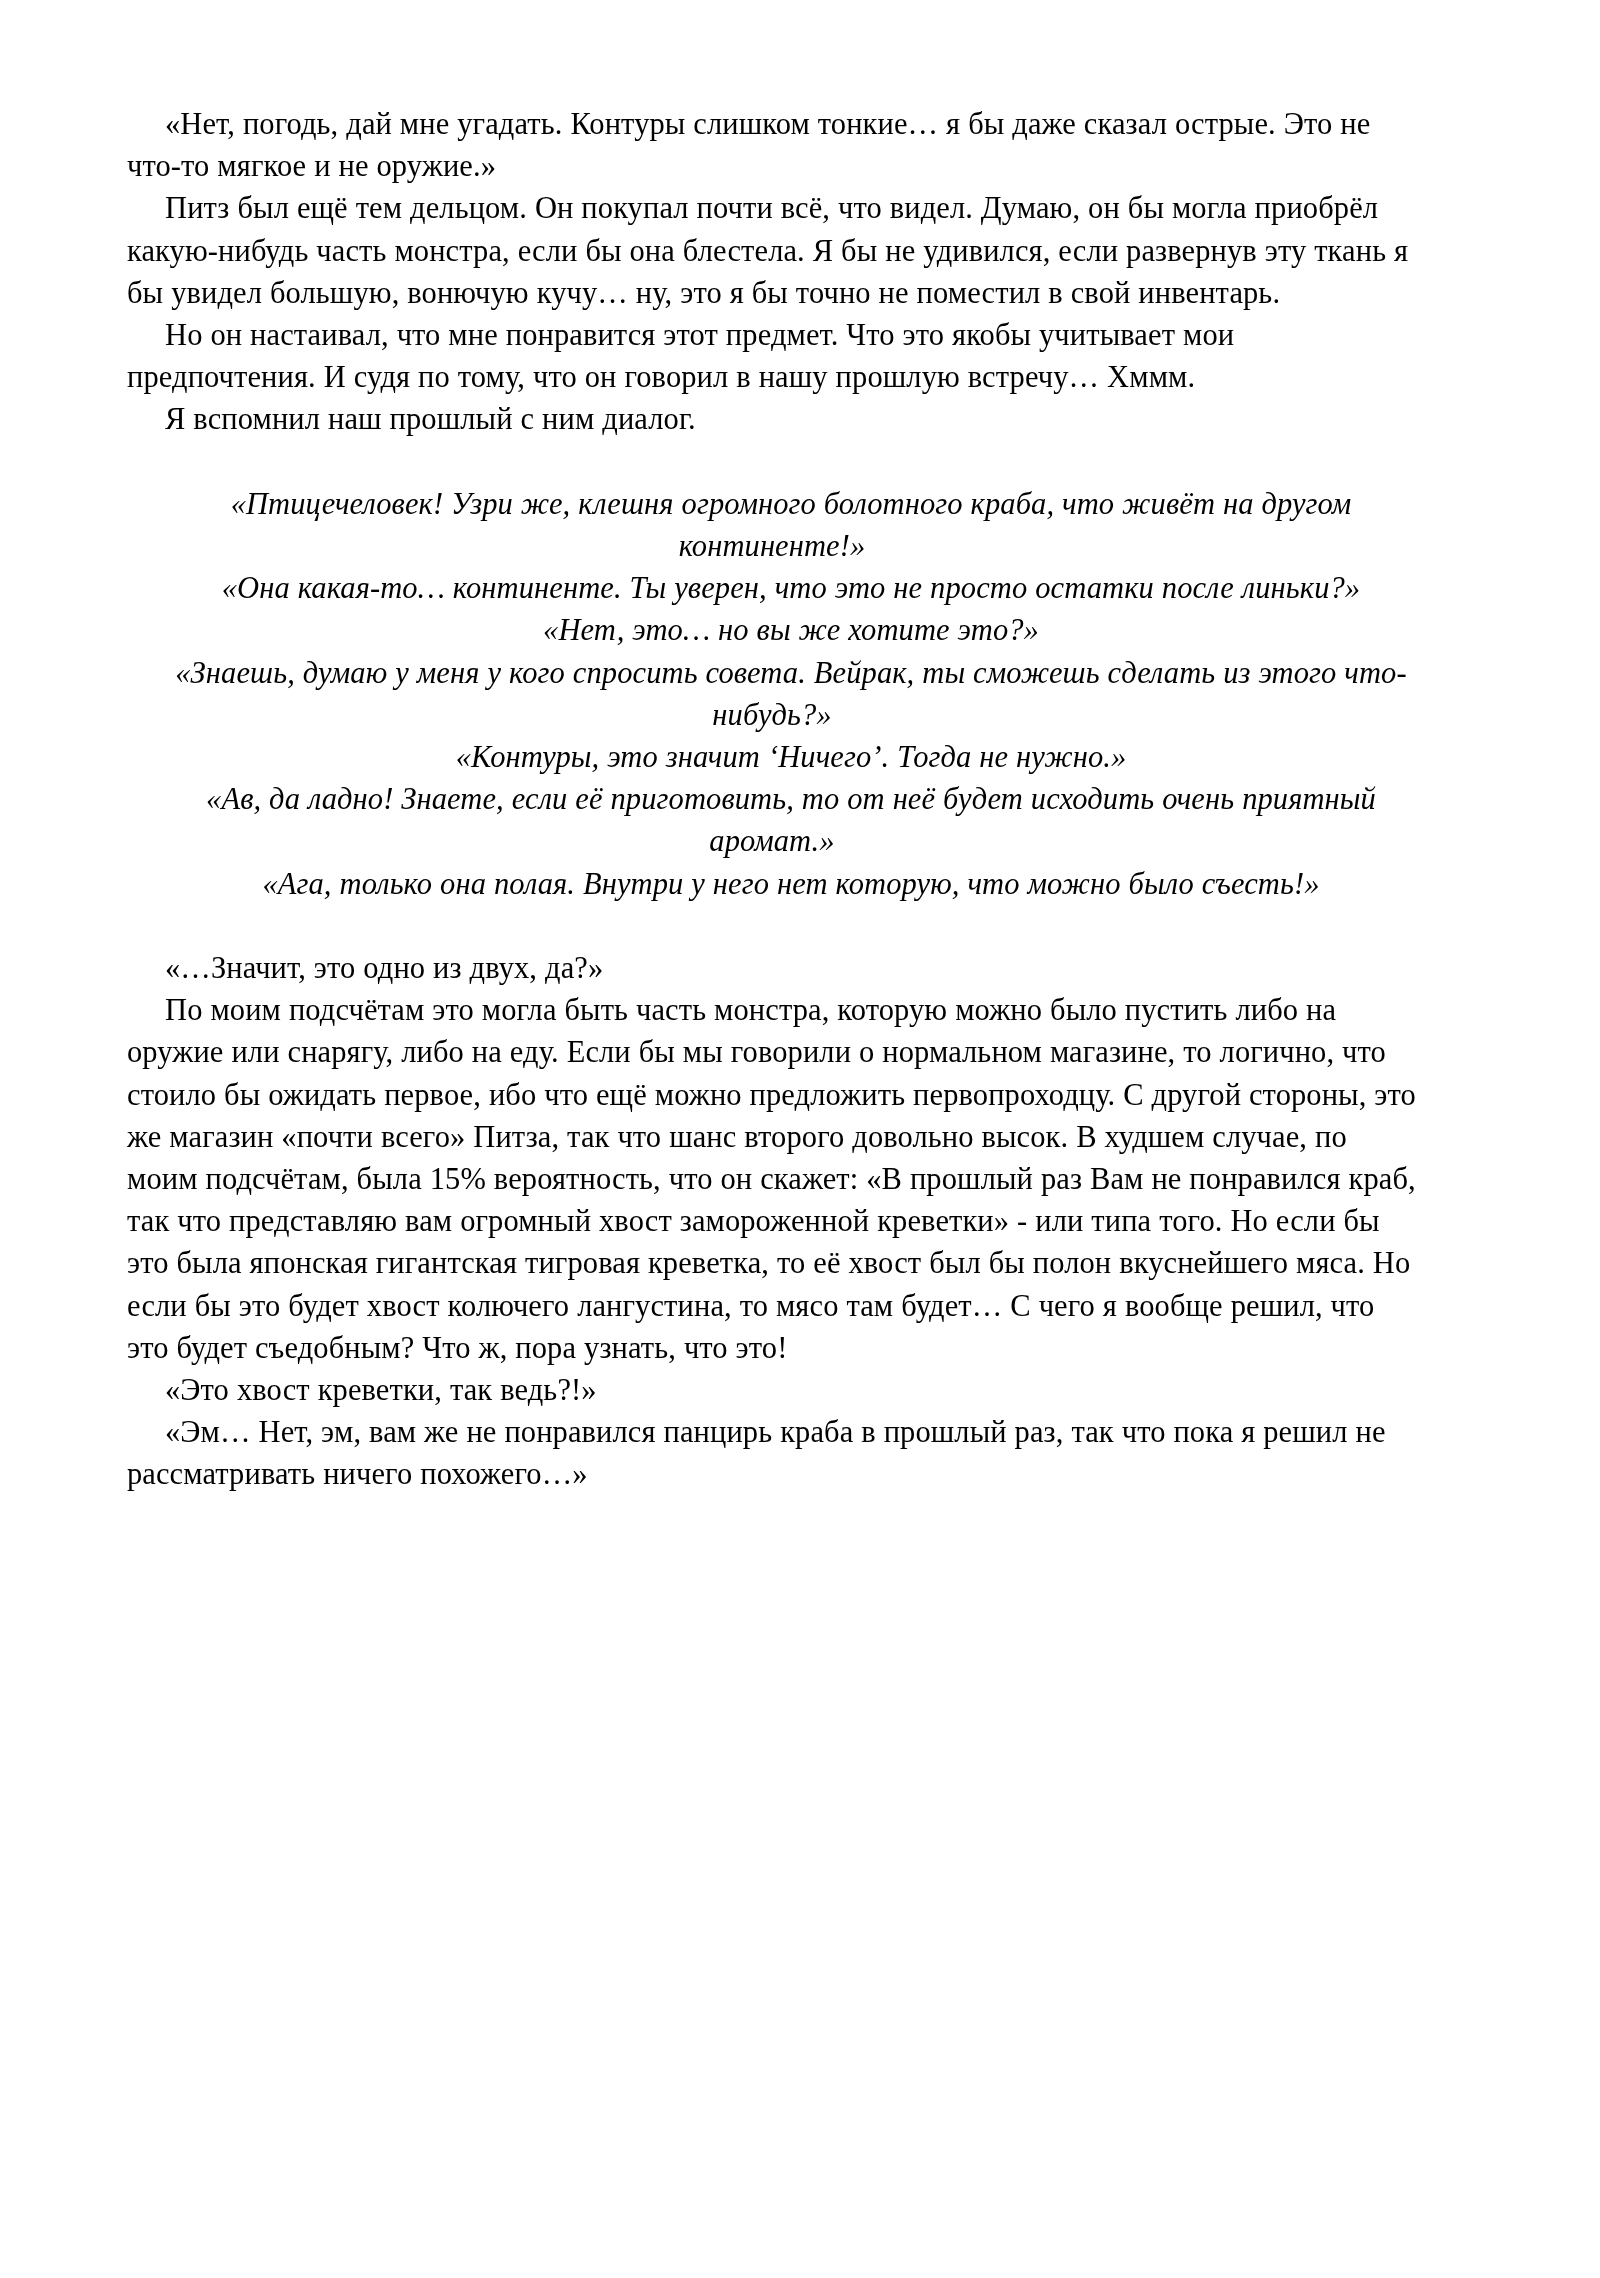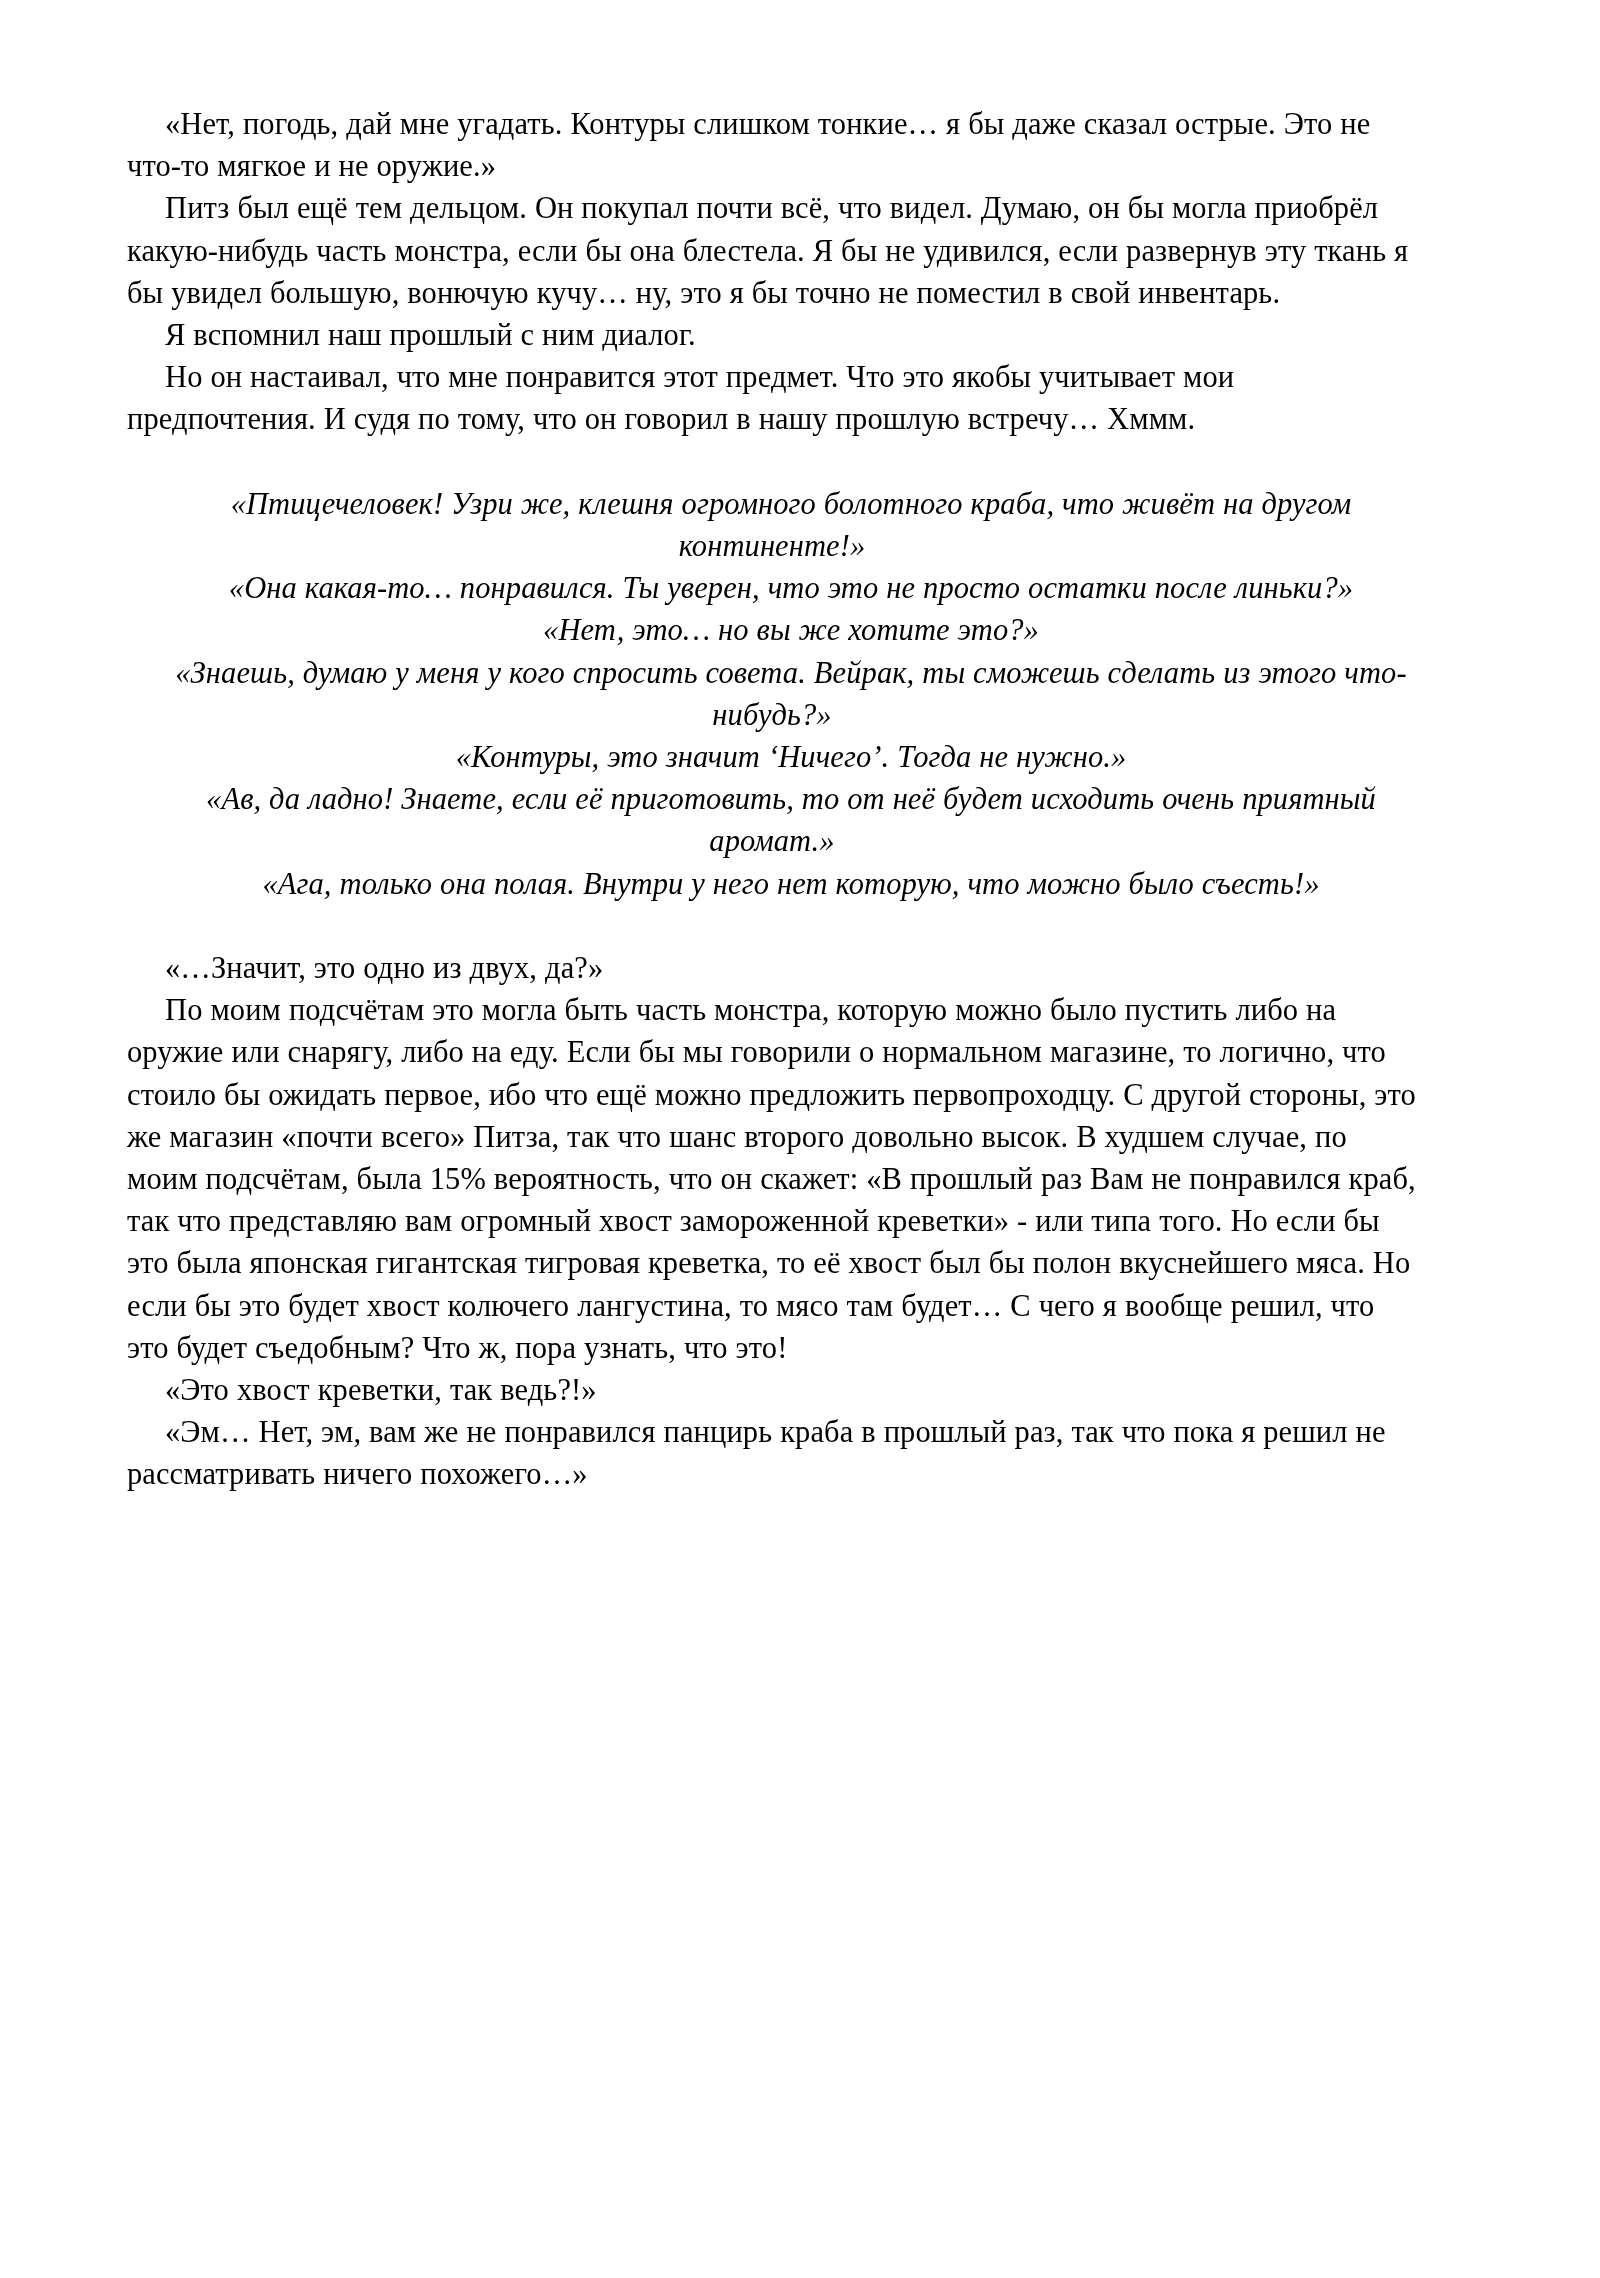--- a/index.html
+++ b/index.html
@@ -61,29 +61,29 @@
 </style>
 </head>
 <body>
 
 <div id="page">
   <div id="text-column">
 
     <div class="block">
       <p class="para">«Нет, погодь, дай мне угадать. Контуры слишком тонкие… я бы даже сказал острые. Это не что-то мягкое и не оружие.»</p>
       <p class="para">Питз был ещё тем дельцом. Он покупал почти всё, что видел. Думаю, он бы могла приобрёл какую-нибудь часть монстра, если бы она блестела. Я бы не удивился, если развернув эту ткань я бы увидел большую, вонючую кучу… ну, это я бы точно не поместил в свой инвентарь.</p>
+      <p class="para">Но он настаивал, что мне понравится этот предмет. Что это якобы учитывает мои предпочтения. И судя по тому, что он говорил в нашу прошлую встречу… Хммм.</p>
       <p class="para">Я вспомнил наш прошлый с ним диалог.</p>
-      <p class="para">Но он настаивал, что мне понравится этот предмет. Что это якобы учитывает мои предпочтения. И судя по тому, что он говорил в нашу прошлую встречу… Хммм.</p>
     </div>
 
     <div class="section-gap"></div>
 
     <div class="block">
       <p class="para italic">«Птицечеловек! Узри же, клешня огромного болотного краба, что живёт на другом континенте!»</p>
-      <p class="para italic">«Она какая-то… понравился. Ты уверен, что это не просто остатки после линьки?»</p>
+      <p class="para italic">«Она какая-то… континенте. Ты уверен, что это не просто остатки после линьки?»</p>
       <p class="para italic">«Нет, это… но вы же хотите это?»</p>
       <p class="para italic">«Знаешь, думаю у меня у кого спросить совета. Вейрак, ты сможешь сделать из этого что-нибудь?»</p>
       <p class="para italic">«Контуры, это значит ‘Ничего’. Тогда не нужно.»</p>
       <p class="para italic">«Ав, да ладно! Знаете, если её приготовить, то от неё будет исходить очень приятный аромат.»</p>
       <p class="para italic">«Ага, только она полая. Внутри у него нет которую, что можно было съесть!»</p>
     </div>
 
     <div class="section-gap"></div>
 
     <div class="block">

